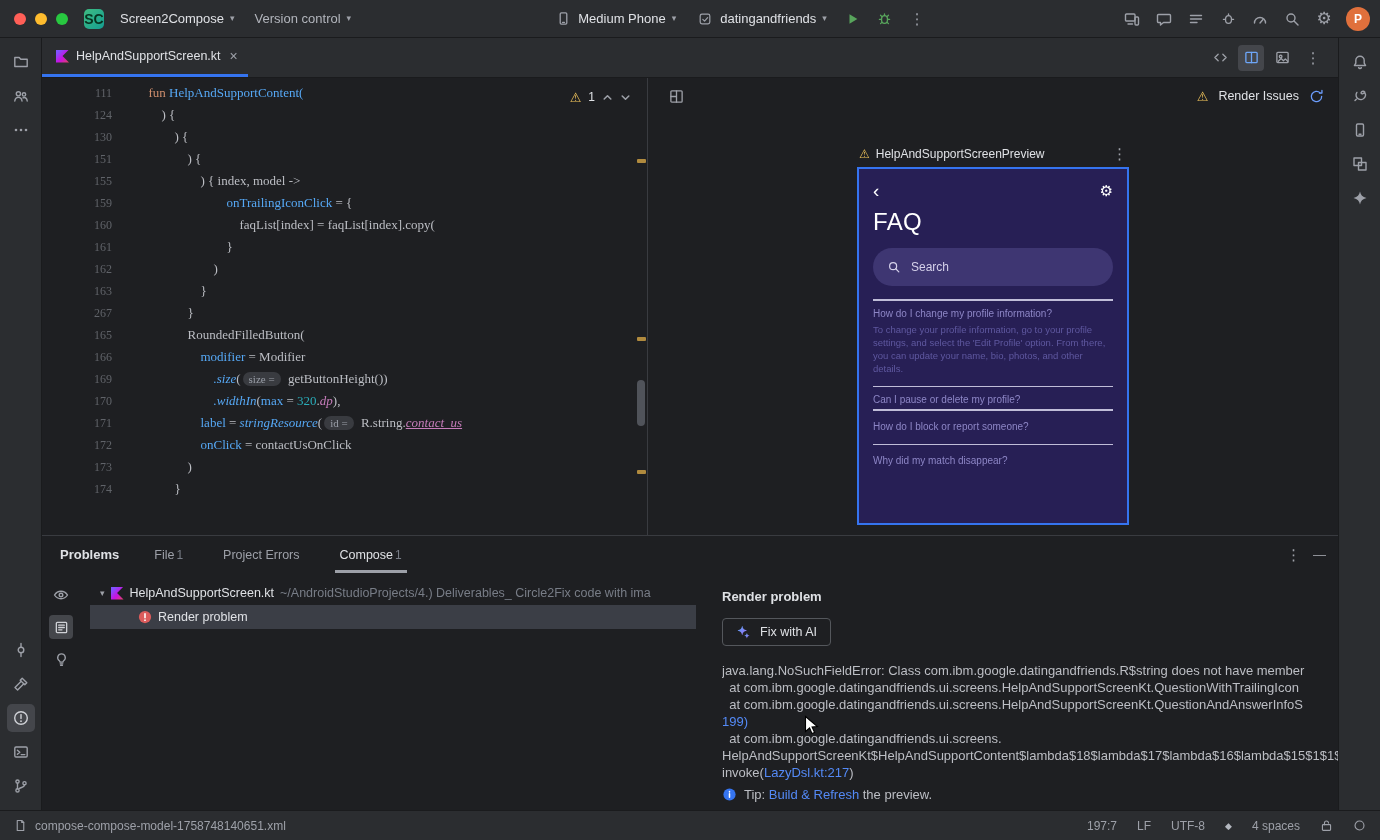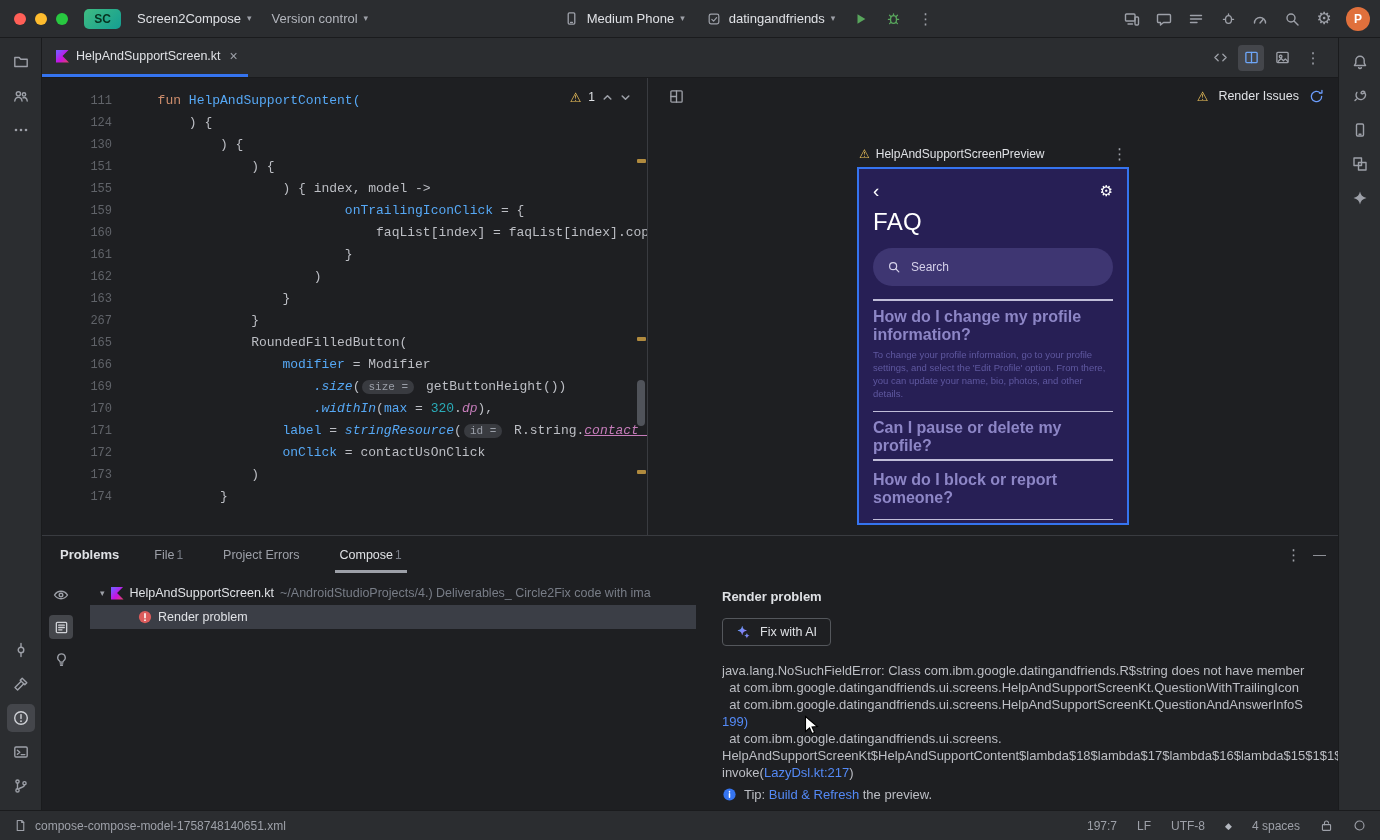--- a/index.html
+++ b/index.html
@@ -6,22 +6,22 @@
     font-family:"Liberation Sans",sans-serif;color:#dfe1e5;font-size:13px;position:relative}
   *{box-sizing:border-box}
   svg.ic{fill:none;stroke:currentColor;stroke-width:1.4;stroke-linecap:round;stroke-linejoin:round;display:block}
   svg.icf{fill:currentColor;stroke:none;display:block}
 
   
   .titlebar{height:38px;background:#2b2d30;border-bottom:1px solid #1a1b1d;display:flex;align-items:center;padding:0 10px;gap:4px}
   .traffic{display:flex;gap:9px;margin:0 12px 0 4px}
   .tl{width:12px;height:12px;border-radius:50%}
   .tl.r{background:#ff5f57}.tl.y{background:#febc2e}.tl.g{background:#28c840}
-  .badge-sc{width:37px;height:20px;border-radius:5px;background:linear-gradient(135deg,#3fbc82,#149e92);
-    display:flex;align-items:center;justify-content:center;font-size:12px;font-weight:bold;color:#06331f;margin-right:4px}
+  .badge-sc{width:20px;height:20px;border-radius:5px;background:linear-gradient(135deg,#3fbc82,#149e92);
+    display:flex;align-items:center;justify-content:center;font-size:14px;font-weight:bold;color:#06331f;margin-right:4px}
   .tbtn{display:flex;align-items:center;gap:6px;padding:4px 8px;border-radius:4px;white-space:nowrap}
   .tbtn .chev{color:#9da0a8;font-size:9px;line-height:1}
   .dim{color:#b2b5bc}
   .spacer{flex:1}
   .ibtn{width:28px;height:28px;display:flex;align-items:center;justify-content:center;border-radius:4px;color:#9da0a8}
   .kebab{font-size:15px;color:#9da0a8;line-height:1}
   .avatar{width:24px;height:24px;border-radius:50%;background:#e0703c;color:#fff;display:flex;align-items:center;
     justify-content:center;font-size:12px;font-weight:bold;margin-left:4px}
   .gearglyph{font-size:17px;line-height:1}
 
@@ -41,21 +41,21 @@
   .kicon{width:13px;height:13px;display:inline-block;background:linear-gradient(135deg,#7f52ff 15%,#c811e2 55%,#e44857);
     clip-path:polygon(0 0,100% 0,50% 50%,100% 100%,0 100%);flex:none}
   .tclose{color:#9da0a8;font-size:14px;line-height:1;margin-left:2px}
   .tabbar-right{margin-left:auto;display:flex;align-items:center;gap:5px;padding-right:12px;color:#9da0a8}
   .vbtn{width:26px;height:26px;display:flex;align-items:center;justify-content:center;border-radius:4px}
   .vbtn.sel{background:#44464b;color:#6ea6f8}
 
   
   .workarea{display:flex;height:457px}
   .editor{width:606px;flex:none;position:relative;background:#1e1f22;overflow:hidden;border-right:1px solid #393b40}
-  .code-wrap{padding-top:12px;font-family:Liberation Mono, monospace;font-size:13px;line-height:22px}
+  .code-wrap{padding-top:4px;font-family:Liberation Serif, serif;font-size:13px;line-height:22px}
   .cl{display:flex;height:22px;white-space:pre}
   .gut{flex:0 0 70px;text-align:right;color:#606369;font-size:12px}
   .codecol{padding-left:30px;white-space:pre}
   .tk-kw{color:#cf8e6d}
   .tk-fn{color:#56a8f5}
   .tk-fni{color:#56a8f5;font-style:italic}
   .tk-num{color:#2aacb8}
   .tk-prop{color:#c77dbb;font-style:italic}
   .tk-propu{color:#c77dbb;font-style:italic;text-decoration:underline}
   .tk-named{color:#56a8f5}
@@ -78,21 +78,21 @@
   .pv-label{display:flex;align-items:center;gap:6px;font-size:12px;color:#dfe1e5;padding:0 2px}
   .pv-label .kebab{margin-left:auto}
   .phone{margin-top:6px;height:358px;border:2px solid #3574f0;background:#271f55;padding:12px 14px;overflow:hidden;color:#fff}
   .ph-top{display:flex;justify-content:space-between;align-items:center;height:18px}
   .backglyph{font-size:19px;line-height:1;color:#fff}
   .ph-gear{font-size:15px;line-height:1;color:#fff}
   .ph-title{font-size:24px;font-weight:500;margin-top:9px;letter-spacing:.3px}
   .ph-search{margin-top:12px;height:38px;border-radius:19px;background:#3e3672;display:flex;align-items:center;padding:0 14px;gap:10px;font-size:12px;color:#d5d1ea}
   .faq{margin-top:13px}
   .fdiv{height:1.5px;background:#dcd9f0;opacity:.85}
-  .fq{font-size:16px;color:#8d86c6;margin:7px 0 4px;font-weight:bold}
+  .fq{font-size:10px;color:#8d86c6;margin:7px 0 4px;font-weight:normal}
   .fq-solo{margin:10px 0 12px}
   .fa{font-size:9.5px;color:#5f58a0;line-height:1.4;margin-bottom:10px}
 
   
   .bottom{height:275px;border-top:1px solid #393b40;display:flex;flex-direction:column;background:#1e1f22}
   .bp-header{height:37px;flex:none;display:flex;align-items:center;padding:0 12px 0 18px;gap:30px}
   .bp-title{font-weight:bold;font-size:13px}
   .bp-tab{position:relative;height:37px;display:flex;align-items:center;gap:2px;color:#9da0a8;font-size:12.5px;padding:0 5px}
   .bp-tab .cnt{color:#787d87;font-size:12px}
   .bp-tab.sel{color:#dfe1e5}

